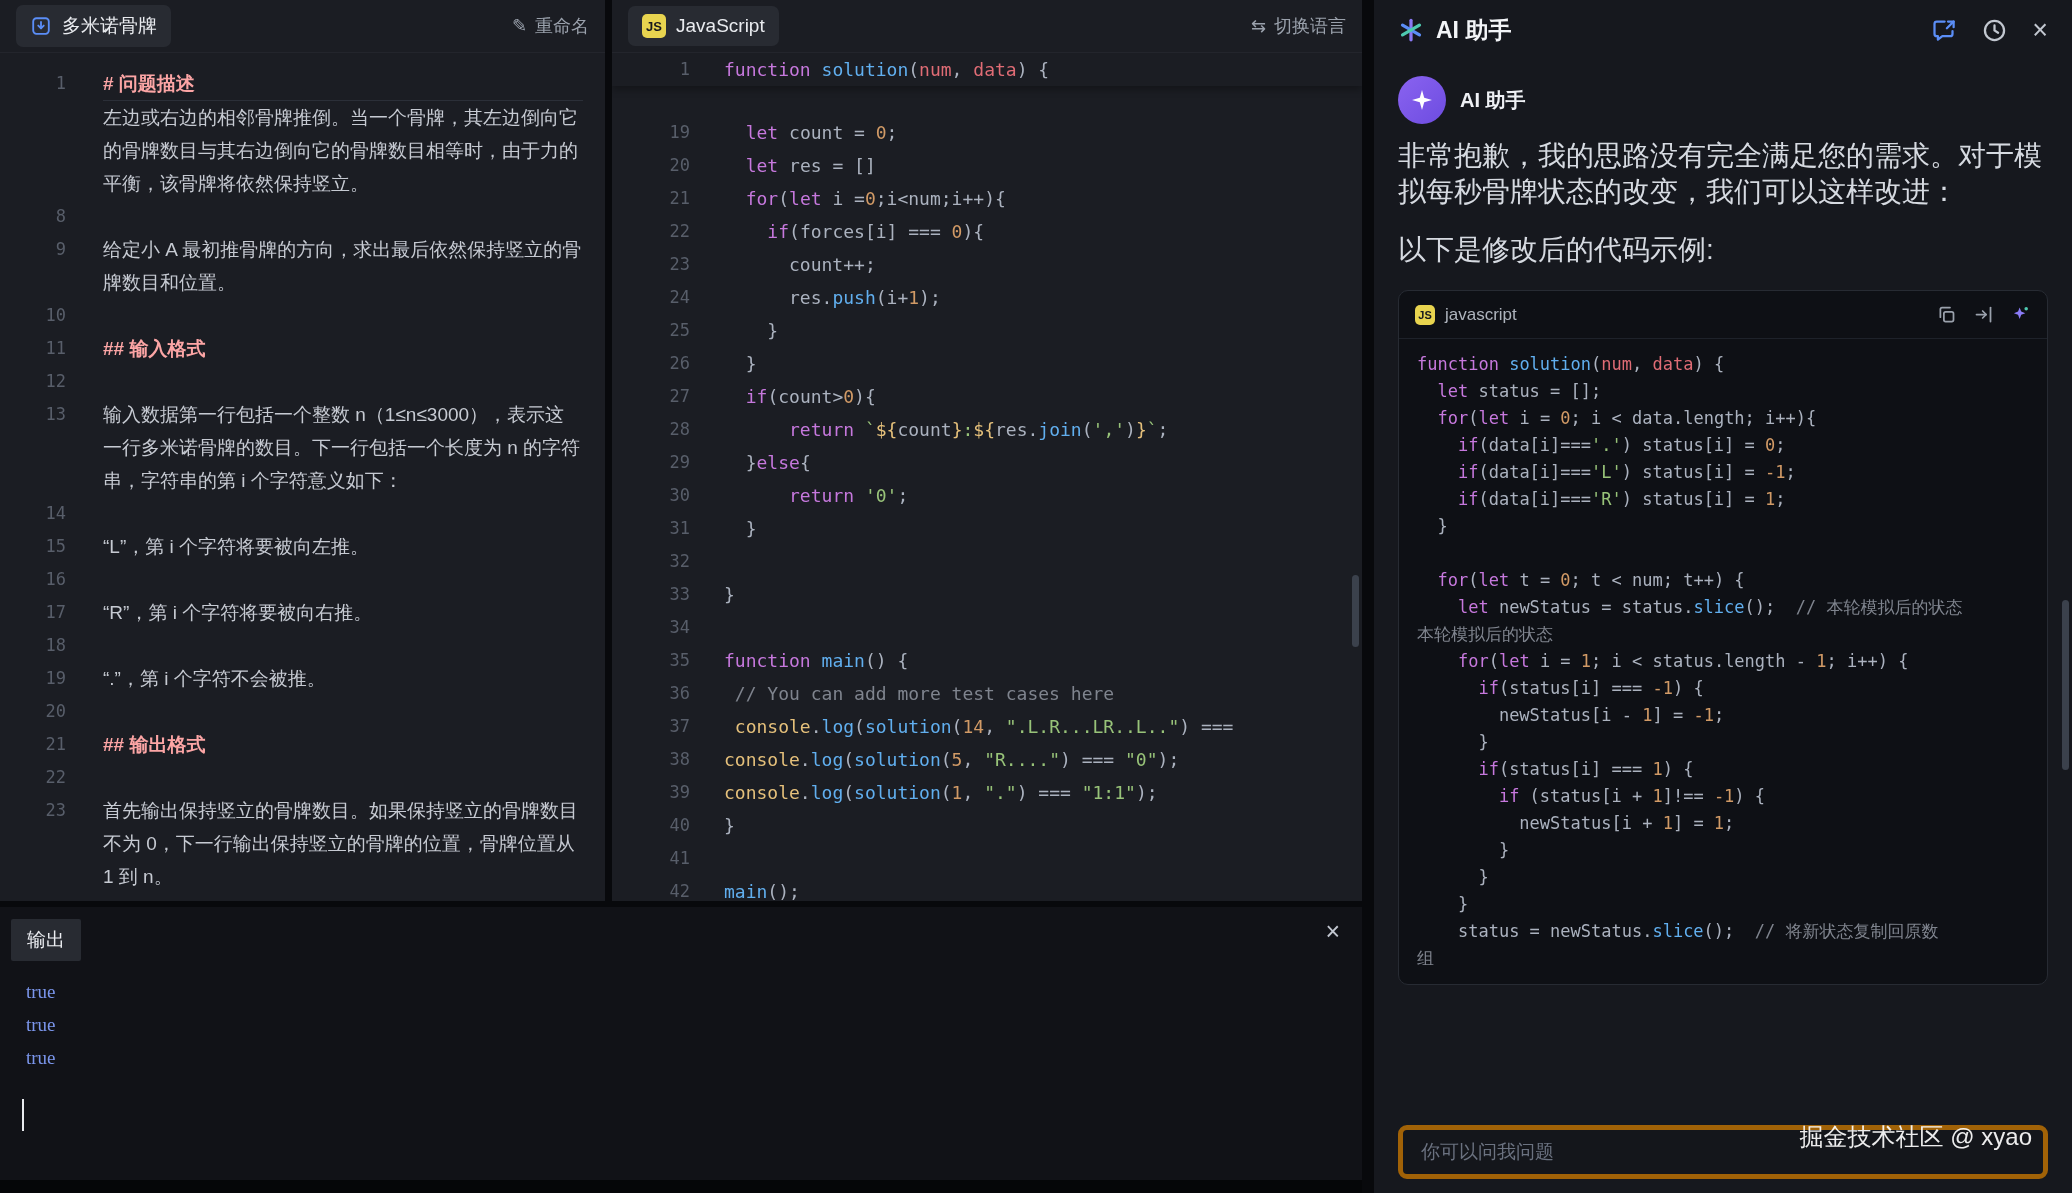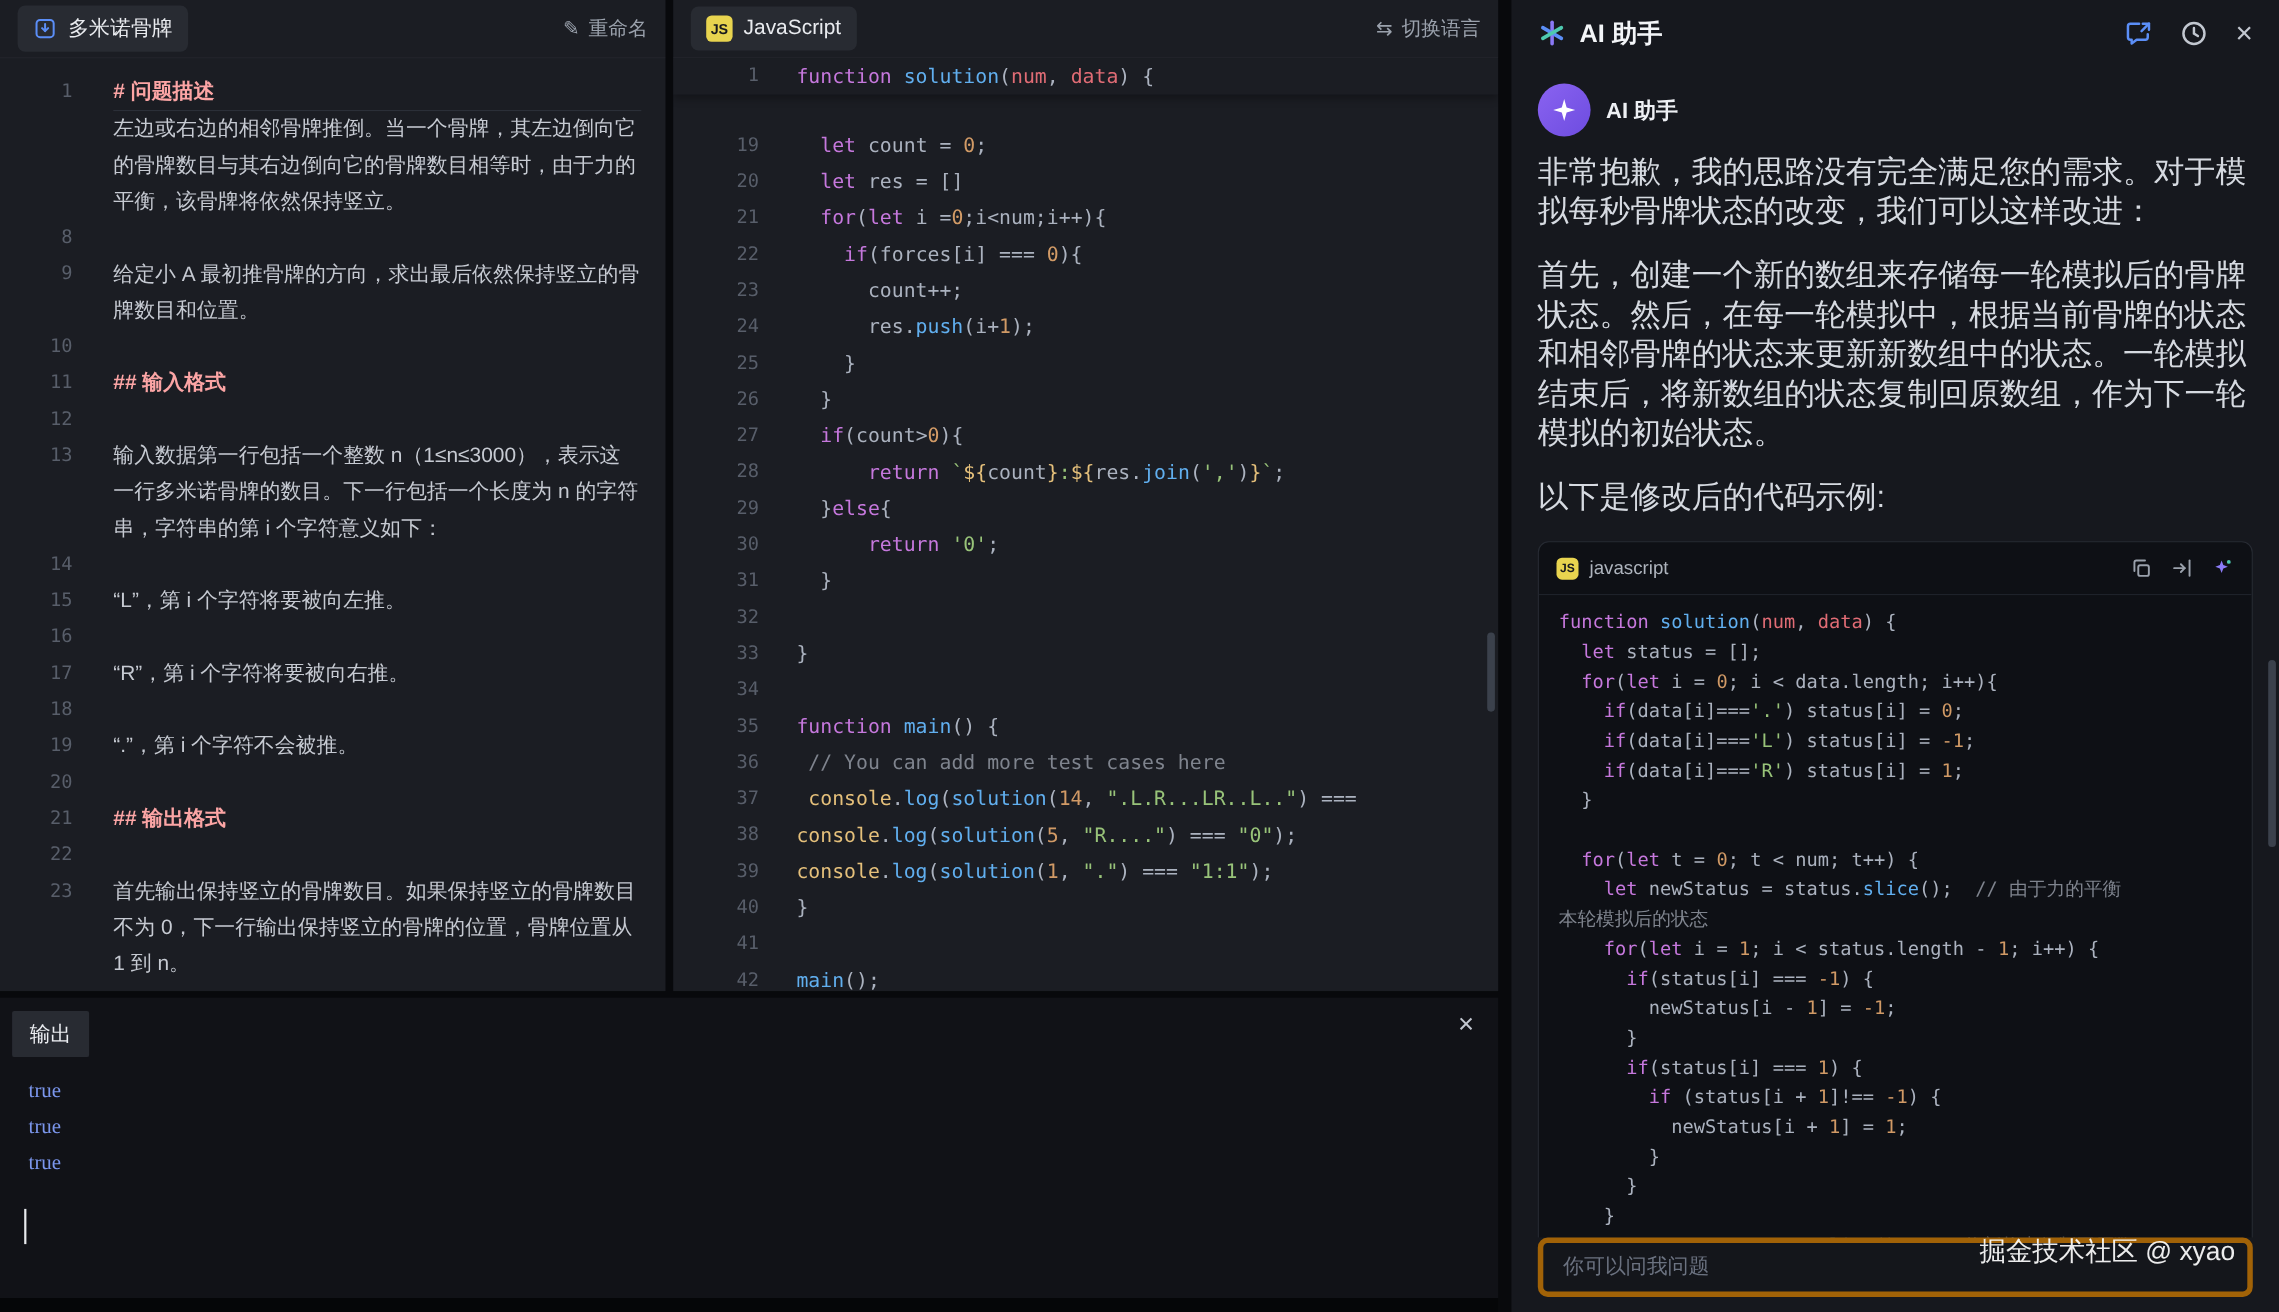--- a/index.html
+++ b/index.html
@@ -272,21 +272,20 @@
         <div class="avatar">
           <svg width="24" height="24" viewBox="0 0 24 24" fill="#ffffff">
               <path d="M12 2l2.2 7.8L22 12l-7.8 2.2L12 22l-2.2-7.8L2 12l7.8-2.2z"></path>
             </svg>
         </div>
         <span class="ai-name">AI 助手</span>
       </div>
 
       <div id="ai-paragraphs">
           <div class="ai-p">非常抱歉，我的思路没有完全满足您的需求。对于模拟每秒骨牌状态的改变，我们可以这样改进：</div>
-          <div class="ai-p">首先，创建一个新的数组来存储每一轮模拟后的骨牌状态。然后，在每一轮模拟中，根据当前骨牌的状态和相邻骨牌的状态来更新新数组中的状态。一轮模拟结束后，将新数组的状态复制回原数组，作为下一轮模拟的初始状态。</div>
           <div class="ai-p">以下是修改后的代码示例:</div>
         </div>
 
       <div class="code-card">
         <div class="code-card-header">
           <div class="cc-left">
             <span class="js-badge small">JS</span>
             <span>javascript</span>
           </div>
           <div class="cc-right">
@@ -314,21 +313,21 @@
         <div class="code-card-body" id="ai-code">
             <div class="ai-code-line"><span class="tk-k">function</span><span class="tk-v"> </span><span class="tk-f">solution</span><span class="tk-v">(</span><span class="tk-r">num</span><span class="tk-v">, </span><span class="tk-r">data</span><span class="tk-v">) {</span></div>
             <div class="ai-code-line"><span class="tk-v">  </span><span class="tk-k">let</span><span class="tk-v"> status = [];</span></div>
             <div class="ai-code-line"><span class="tk-v">  </span><span class="tk-k">for</span><span class="tk-v">(</span><span class="tk-k">let</span><span class="tk-v"> i = </span><span class="tk-n">0</span><span class="tk-v">; i &lt; data.length; i++){</span></div>
             <div class="ai-code-line"><span class="tk-v">    </span><span class="tk-k">if</span><span class="tk-v">(data[i]===</span><span class="tk-s">'.'</span><span class="tk-v">) status[i] = </span><span class="tk-n">0</span><span class="tk-v">;</span></div>
             <div class="ai-code-line"><span class="tk-v">    </span><span class="tk-k">if</span><span class="tk-v">(data[i]===</span><span class="tk-s">'L'</span><span class="tk-v">) status[i] = </span><span class="tk-n">-1</span><span class="tk-v">;</span></div>
             <div class="ai-code-line"><span class="tk-v">    </span><span class="tk-k">if</span><span class="tk-v">(data[i]===</span><span class="tk-s">'R'</span><span class="tk-v">) status[i] = </span><span class="tk-n">1</span><span class="tk-v">;</span></div>
             <div class="ai-code-line"><span class="tk-v">  }</span></div>
             <div class="ai-code-line"><span class="tk-v"></span></div>
             <div class="ai-code-line"><span class="tk-v">  </span><span class="tk-k">for</span><span class="tk-v">(</span><span class="tk-k">let</span><span class="tk-v"> t = </span><span class="tk-n">0</span><span class="tk-v">; t &lt; num; t++) {</span></div>
-            <div class="ai-code-line"><span class="tk-v">    </span><span class="tk-k">let</span><span class="tk-v"> newStatus = status.</span><span class="tk-f">slice</span><span class="tk-v">();  </span><span class="tk-c">// 由于力的平衡</span></div>
+            <div class="ai-code-line"><span class="tk-v">    </span><span class="tk-k">let</span><span class="tk-v"> newStatus = status.</span><span class="tk-f">slice</span><span class="tk-v">();  </span><span class="tk-c">// 本轮模拟后的状态</span></div>
             <div class="ai-code-line"><span class="tk-c">本轮模拟后的状态</span></div>
             <div class="ai-code-line"><span class="tk-v">    </span><span class="tk-k">for</span><span class="tk-v">(</span><span class="tk-k">let</span><span class="tk-v"> i = </span><span class="tk-n">1</span><span class="tk-v">; i &lt; status.length - </span><span class="tk-n">1</span><span class="tk-v">; i++) {</span></div>
             <div class="ai-code-line"><span class="tk-v">      </span><span class="tk-k">if</span><span class="tk-v">(status[i] === </span><span class="tk-n">-1</span><span class="tk-v">) {</span></div>
             <div class="ai-code-line"><span class="tk-v">        newStatus[i - </span><span class="tk-n">1</span><span class="tk-v">] = </span><span class="tk-n">-1</span><span class="tk-v">;</span></div>
             <div class="ai-code-line"><span class="tk-v">      }</span></div>
             <div class="ai-code-line"><span class="tk-v">      </span><span class="tk-k">if</span><span class="tk-v">(status[i] === </span><span class="tk-n">1</span><span class="tk-v">) {</span></div>
             <div class="ai-code-line"><span class="tk-v">        </span><span class="tk-k">if</span><span class="tk-v"> (status[i + </span><span class="tk-n">1</span><span class="tk-v">]!== </span><span class="tk-n">-1</span><span class="tk-v">) {</span></div>
             <div class="ai-code-line"><span class="tk-v">          newStatus[i + </span><span class="tk-n">1</span><span class="tk-v">] = </span><span class="tk-n">1</span><span class="tk-v">;</span></div>
             <div class="ai-code-line"><span class="tk-v">        }</span></div>
             <div class="ai-code-line"><span class="tk-v">      }</span></div>

